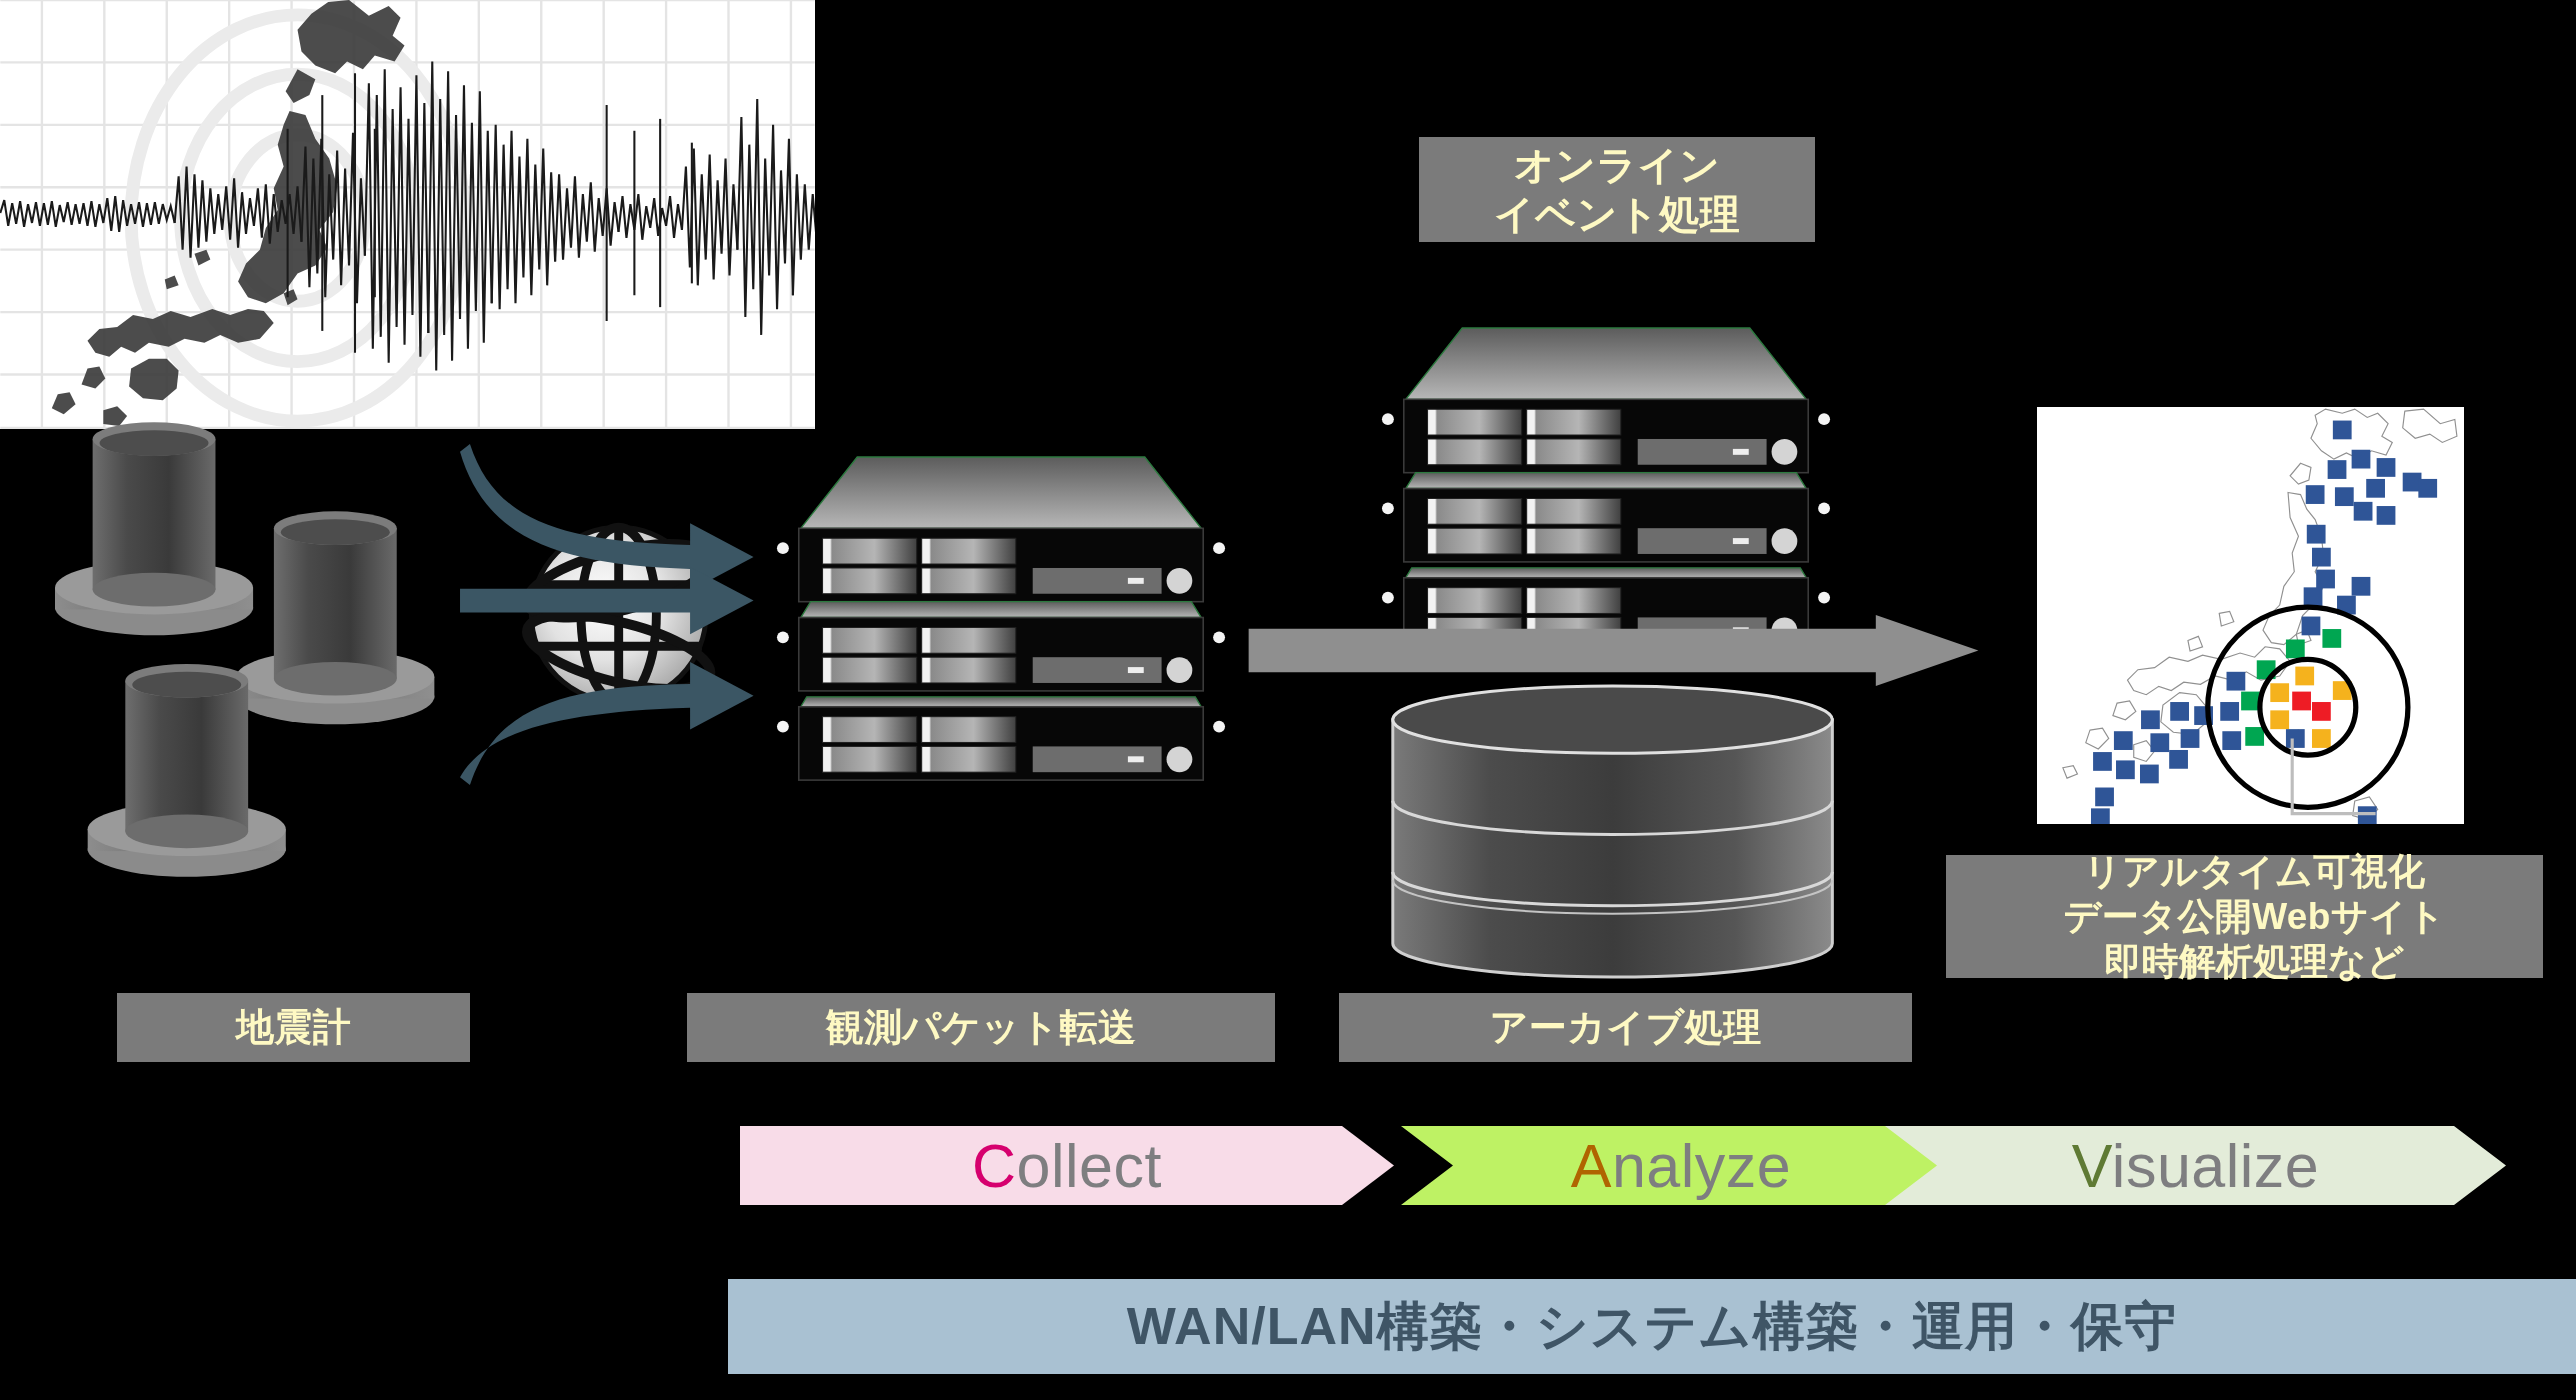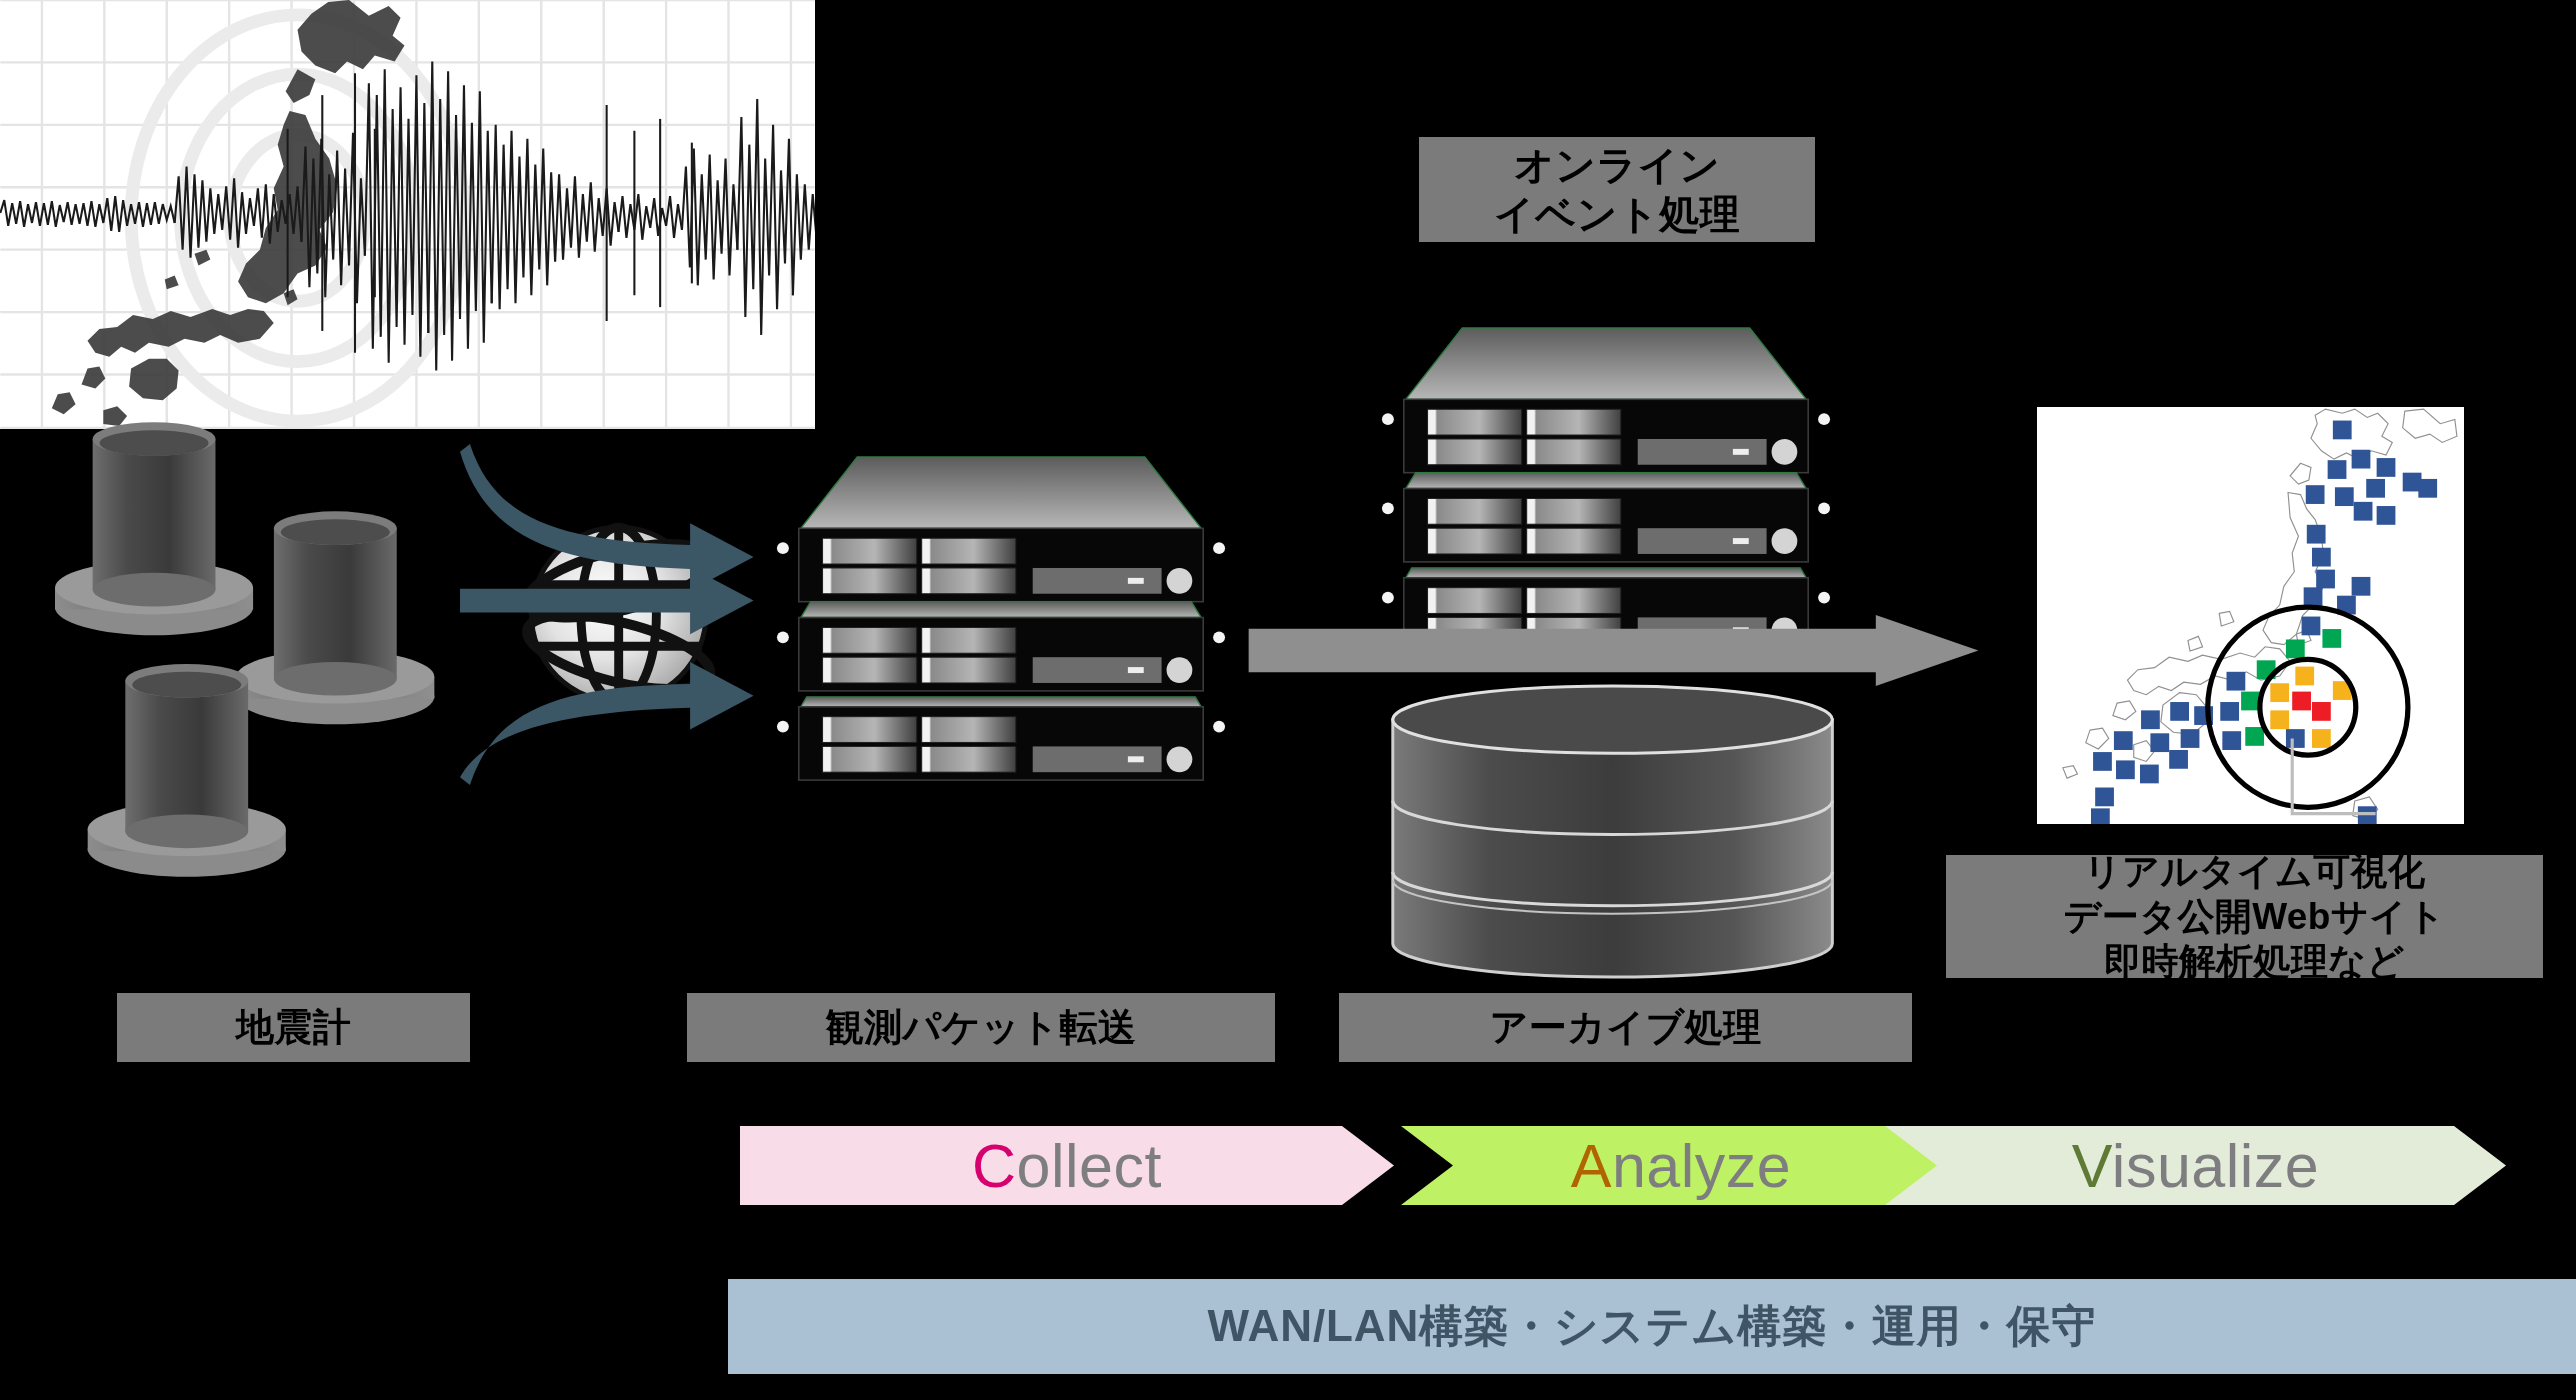--- a/index.html
+++ b/index.html
@@ -5,40 +5,40 @@
   html,body{margin:0;padding:0;background:#000;}
   body{width:2576px;height:1400px;position:relative;overflow:hidden;
        font-family:"Liberation Sans","DejaVu Sans",sans-serif;}
   .abs{position:absolute;}
 
   
   #seismo-panel{left:0;top:0;width:815px;height:429px;background:#fff;overflow:hidden;}
   #seismo-panel svg{display:block;}
 
   
-  .label-box{background:#7b7b7b;color:#000000;display:flex;align-items:center;
+  .label-box{background:#7b7b7b;color:#fef9c3;display:flex;align-items:center;
              justify-content:center;text-align:center;line-height:1.22;
              font-weight:700;letter-spacing:.01em;}
 
   
   .chev{height:79px;display:flex;align-items:center;justify-content:center;margin-left:12px;}
   .chev span.word{font-size:61px;font-weight:400;color:#7e7e80;letter-spacing:0.5px;
                   font-family:"Liberation Sans","DejaVu Sans",sans-serif;}
   .chev span.word b{font-weight:400;}
   #chev-collect{left:728px;top:1126px;width:654px;background:#f8dce8;
       clip-path:polygon(0 0,calc(100% - 52px) 0,100% 50%,calc(100% - 52px) 100%,0 100%);}
   #chev-analyze{left:1389px;top:1126px;width:560px;background:#bef264;
       clip-path:polygon(0 0,calc(100% - 52px) 0,100% 50%,calc(100% - 52px) 100%,0 100%,52px 50%);}
   #chev-visualize{left:1873px;top:1126px;width:621px;background:#e3ecd9;
       clip-path:polygon(0 0,calc(100% - 52px) 0,100% 50%,calc(100% - 52px) 100%,0 100%,52px 50%);}
 
   
   #infra-bar{left:728px;top:1279px;width:1848px;height:95px;background:#a9c1d2;
              display:flex;align-items:center;justify-content:center;}
-  #infra-bar span{color:#3f5566;font-size:44px;font-weight:700;letter-spacing:.02em;}
+  #infra-bar span{color:#3f5566;font-size:52px;font-weight:700;letter-spacing:.02em;}
 
   
   #intensity-map{left:2034px;top:404px;width:433px;height:423px;background:#fff;
                  border:3px solid #000;box-sizing:border-box;overflow:hidden;}
 
   
   #flow-arrow{left:1247px;top:615px;width:733px;height:71px;}
 
   
   #net-group{left:456px;top:436px;width:369px;height:357px;}

